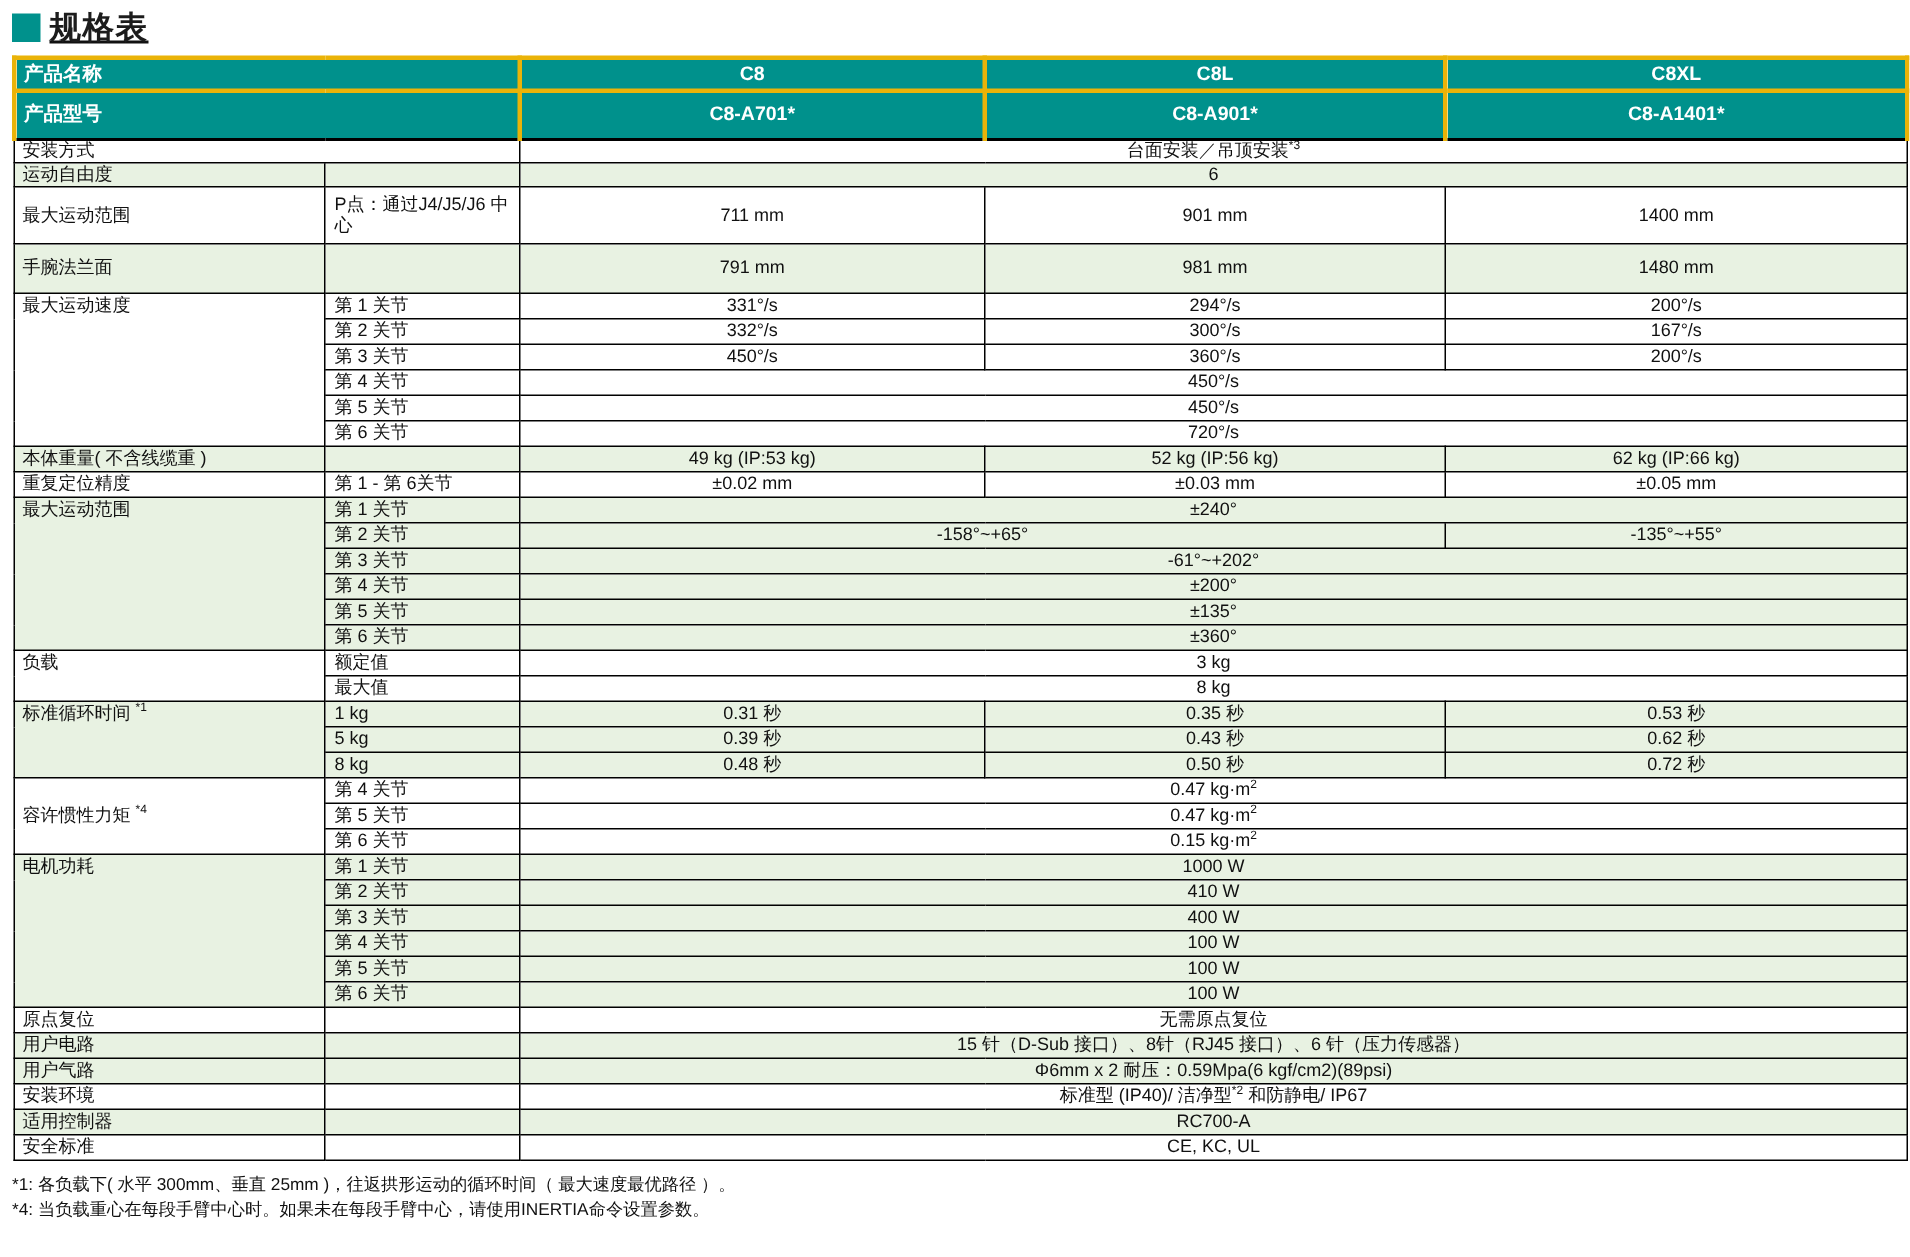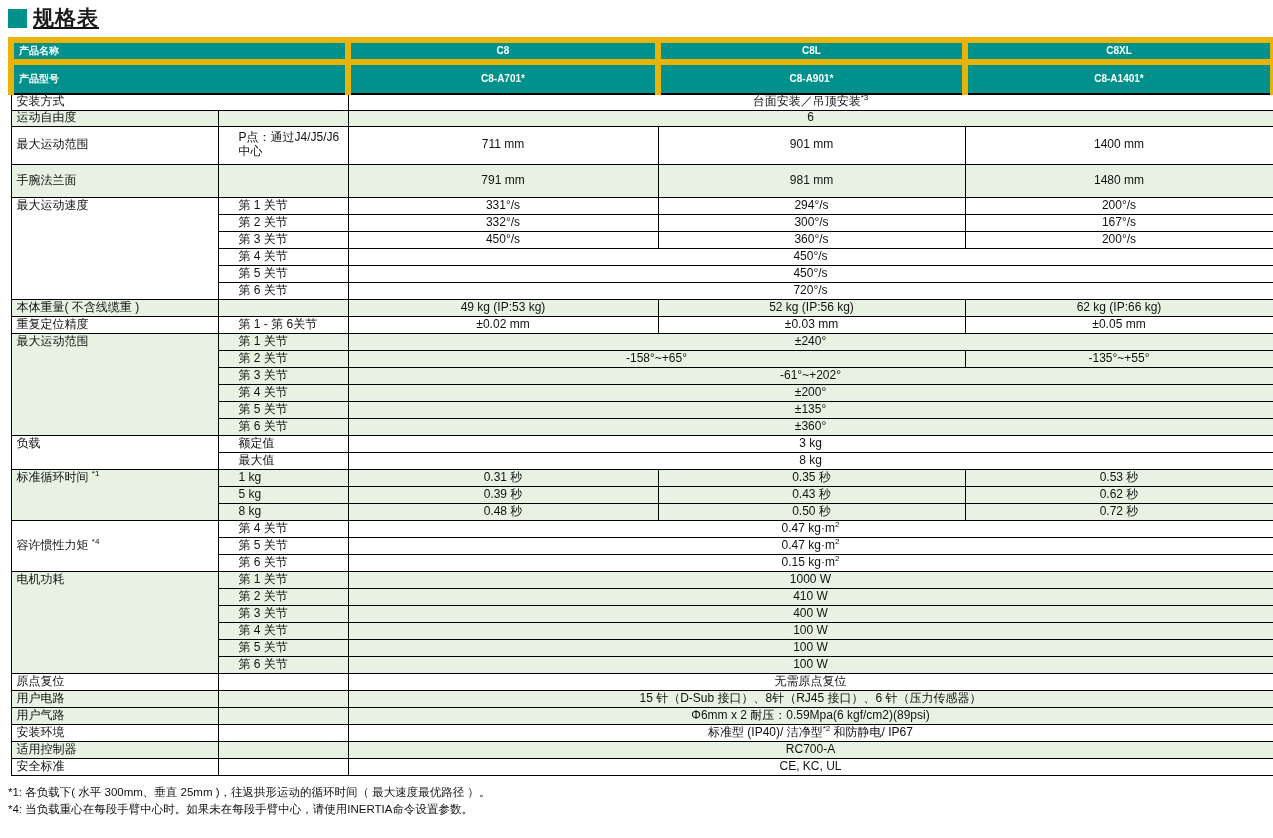--- a/index.html
+++ b/index.html
@@ -5,27 +5,27 @@
   html,body{margin:0;padding:0;background:#fff;width:1273px;
     font-family:"Liberation Sans","DejaVu Sans",sans-serif;color:#111;}
   .page{position:relative;width:1273px;height:838px;overflow:hidden;}
   .title-bar{display:flex;align-items:center;gap:6px;margin:5px 0 6px 8px;height:26px;text-decoration:underline;}
   .title-sq{width:19px;height:19px;display:inline-block;}
   .title-tx{font-size:21px;font-weight:bold;color:#1c1c1c;letter-spacing:1px;}
   table{border-collapse:collapse;table-layout:fixed;margin-left:8px;width:1257px;}
   td{border:1px solid #000;padding:0 4px;font-size:12px;line-height:1.15;
      overflow:hidden;white-space:normal;vertical-align:middle;}
   td.lab{text-align:left;padding-left:5px;}
-  td.sub{text-align:left;padding-left:20px;}
+  td.sub{text-align:left;padding-left:6px;}
   td.val{text-align:center;}
   td.g{background:#E8F2E2;}
   td.vtop{vertical-align:top;padding-top:1px;}
   td.vmid{vertical-align:middle;}
-  tr.teal td{background:#00918C;color:#fff;font-weight:bold;font-size:10px;
-     border:6px solid #eab308;}
+  tr.teal td{background:#00918C;color:#fff;font-weight:bold;font-size:13px;
+     border:3px solid #eab308;}
   tr.teal td.lab{text-align:left;}
   tr.teal-b td{border-bottom:2px solid #000;}
   sup{font-size:8px;line-height:0;}
   .footnotes{margin:8px 16px 0 8px;font-size:11.5px;line-height:1.5;color:#111;}
   .footnotes div{white-space:nowrap;}
 </style>
 </head>
 <body>
 
 <div class="page">

